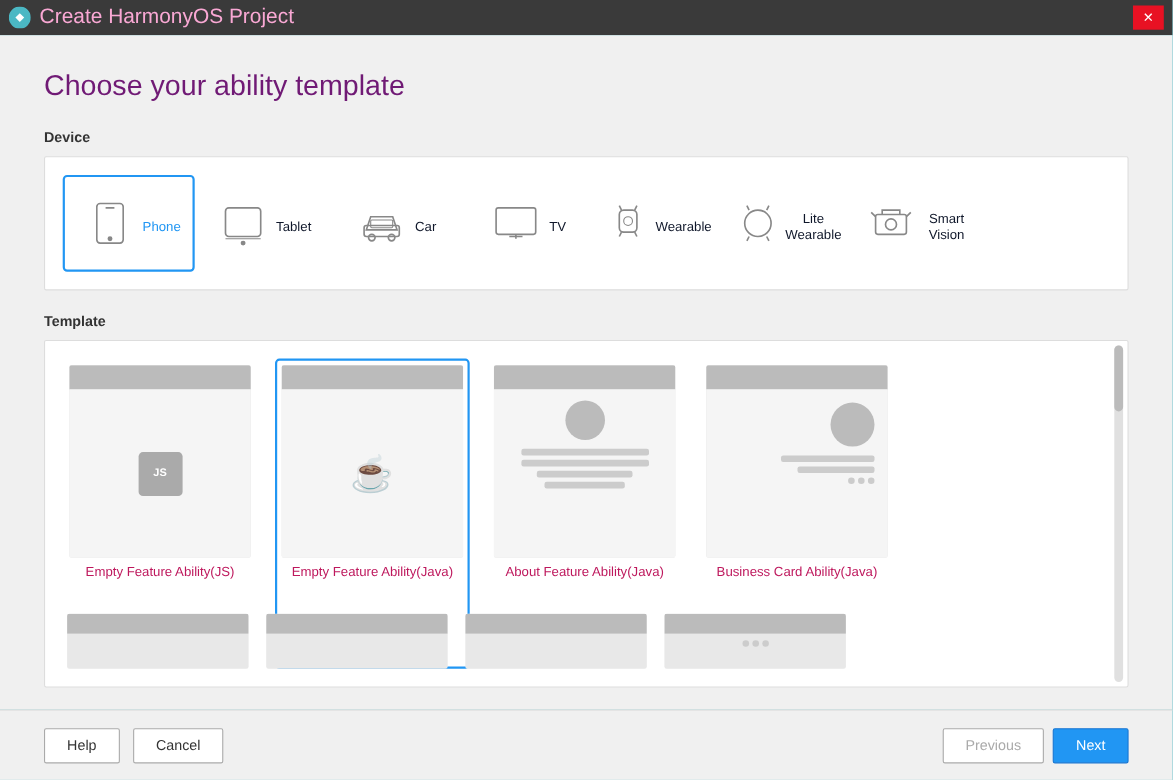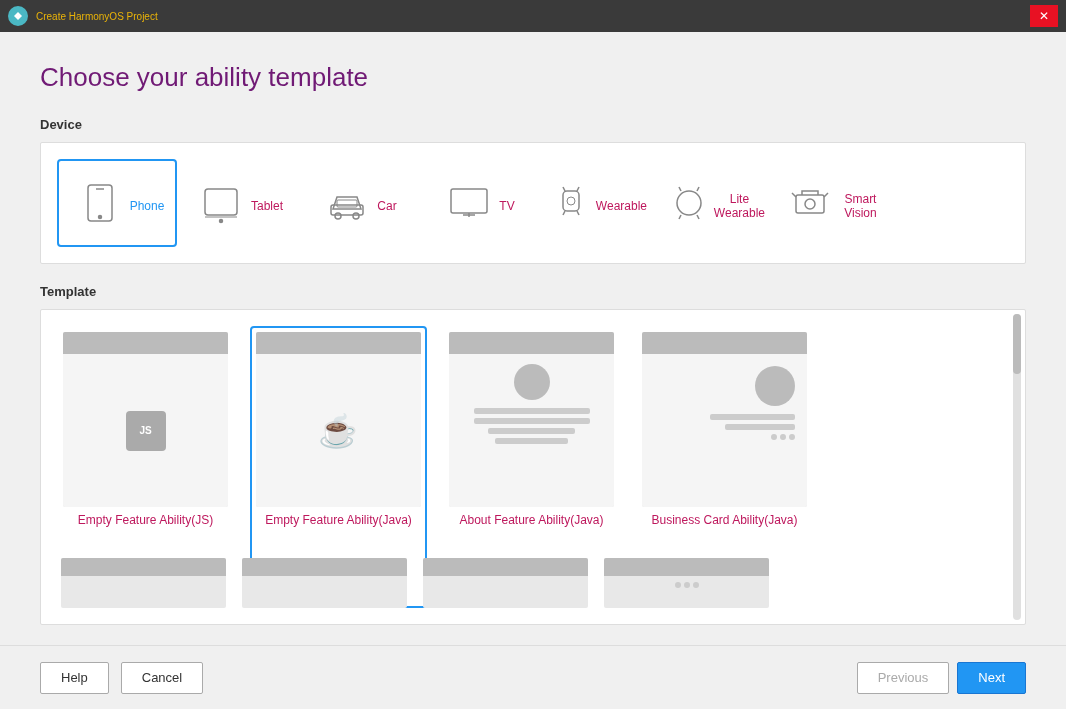--- a/index.html
+++ b/index.html
@@ -26,22 +26,22 @@
     .title-bar-left {
       display: flex;
       align-items: center;
       gap: 8px;
     }
     .title-bar-logo {
       width: 20px;
       height: 20px;
     }
     .title-bar-title {
-      color: #eab308;
-      font-size: 10px;
+      color: #f9a8d4;
+      font-size: 19px;
     }
     .title-bar-close {
       background: #e81123;
       border: none;
       color: white;
       width: 28px;
       height: 22px;
       cursor: pointer;
       font-size: 12px;
       display: flex;
@@ -107,21 +107,21 @@
     }
     .device-icon svg {
       width: 44px;
       height: 44px;
       stroke: #888;
       fill: none;
       stroke-width: 1.5;
     }
     .device-label {
       font-size: 12px;
-      color: #be185d;
+      color: #0f172a;
       margin-top: 6px;
       text-align: center;
     }
     .device-item.selected .device-label {
       color: #2196f3;
     }
 
     
     .template-panel {
       background: white;

